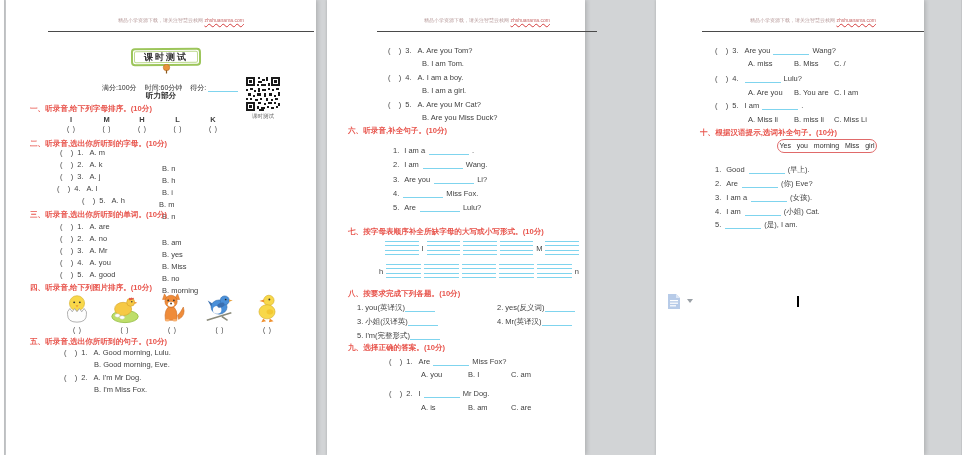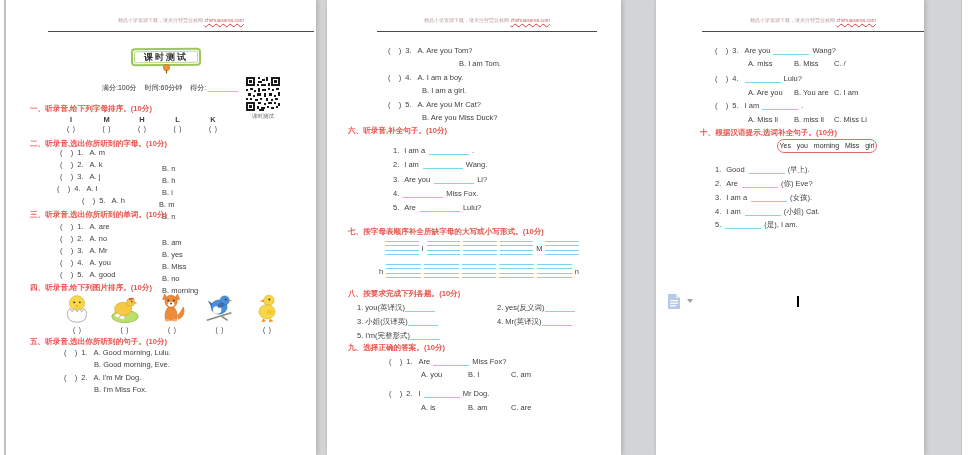--- a/index.html
+++ b/index.html
@@ -18,21 +18,21 @@
     color:var(--txt);
   }
   .edge{position:absolute;top:0;height:455px;background:#fff;}
   .edge-left{left:0;width:5px;border-right:1px solid #c3c5c7;}
   .edge-right{left:961px;width:14px;border-left:1px solid #c3c5c7;}
   .page{
     position:absolute;top:0;height:455px;background:#fff;
     box-shadow:2px 0 4px rgba(0,0,0,.15), -1px 0 2px rgba(0,0,0,.08);
   }
   .page-1{left:6px;width:310px;}
-  .page-2{left:327px;width:294px;}
+  .page-2{left:327px;width:258px;}
   .page-3{left:656px;width:268px;}
 
   .abs{position:absolute;}
   .wm{position:absolute;top:17px;font-size:5px;color:#b89b9b;text-align:center;white-space:nowrap;}
   .wm-domain{color:#c96a6a;text-decoration:underline wavy #d43c3c 1px;}
   .rule{position:absolute;height:1px;background:#4a4a4a;top:31px;}
 
   .sec-head{position:absolute;color:var(--red);font-weight:bold;font-size:7.6px;white-space:nowrap;}
   .part{position:absolute;left:0;right:0;text-align:center;font-weight:bold;font-size:7.6px;color:#2f2f2f;}
   .row{position:absolute;font-size:7.5px;color:var(--txt);white-space:nowrap;}
@@ -154,20 +154,21 @@
       <rect x="11" y="28" width="2" height="3"></rect>
         <rect x="15" y="29" width="3" height="2"></rect>
         <rect x="20" y="28" width="2" height="2"></rect>
         <rect x="24" y="29" width="3" height="2"></rect>
         <rect x="29" y="28" width="2" height="2"></rect>
         <rect x="13" y="31" width="4" height="2"></rect>
     </g>
   </svg>
   <div class="qr-cap">课时测试</div>
 
+  <div class="part" style="top:91px;">听力部分</div>
 
   <div class="sec-head" style="left:24px;top:104px;">一、听录音,给下列字母排序。(10分)</div>
   <div class="letters-row">
     <div class="cell">
         <span class="lt">I</span>
         <span class="pp pre">(  )</span>
       </div>
     <div class="cell">
         <span class="lt">M</span>
         <span class="pp pre">(  )</span>
@@ -273,21 +274,21 @@
   <div class="row" style="left:88px;top:360px;"><span>B. Good morning, Eve.</span></div>
   <div class="row" style="left:58px;top:373px;"><span class="pre">(    )</span><span class="ml4">2.</span><span class="ml6">A. I'm Mr Dog.</span></div>
   <div class="row" style="left:88px;top:385px;"><span>B. I'm Miss Fox.</span></div>
 </div>
 
 <div class="page page-2">
   <div class="wm" style="left:50px;width:220px;"><span>精品小学资源下载，请关注智慧云栈网 </span><span class="wm-domain">zhshuanama.com</span></div>
   <div class="rule" style="left:50px;width:220px;"></div>
 
   <div class="row" style="left:61px;top:46px;"><span class="pre">(    )</span><span class="ml4">3.</span><span class="ml6">A. Are you Tom?</span></div>
-  <div class="row" style="left:95px;top:59px;margin-left:37px;"><span>B. I am Tom.</span></div>
+  <div class="row" style="left:95px;top:59px;"><span>B. I am Tom.</span></div>
   <div class="row" style="left:61px;top:73px;"><span class="pre">(    )</span><span class="ml4">4.</span><span class="ml6">A. I am a boy.</span></div>
   <div class="row" style="left:95px;top:86px;"><span>B. I am a girl.</span></div>
   <div class="row" style="left:61px;top:100px;"><span class="pre">(    )</span><span class="ml4">5.</span><span class="ml6">A. Are you Mr Cat?</span></div>
   <div class="row" style="left:95px;top:113px;"><span>B. Are you Miss Duck?</span></div>
 
   <div class="sec-head" style="left:21px;top:126px;">六、听录音,补全句子。(10分)</div>
   <div class="row" style="left:66px;top:146px;"><span>1.</span><span class="ml5">I am a</span><span class="blank w40 ml4"></span><span class="ml3">.</span></div>
   <div class="row" style="left:66px;top:160px;"><span>2.</span><span class="ml5">I am</span><span class="blank w40 ml4"></span><span class="ml3">Wang.</span></div>
   <div class="row" style="left:66px;top:175px;"><span>3.</span><span class="ml5">Are you</span><span class="blank w40 ml4"></span><span class="ml3">Li?</span></div>
   <div class="row" style="left:66px;top:189px;text-align:center;"><span>4.</span><span class="blank w40 ml4"></span><span class="ml3">Miss Fox.</span></div>

